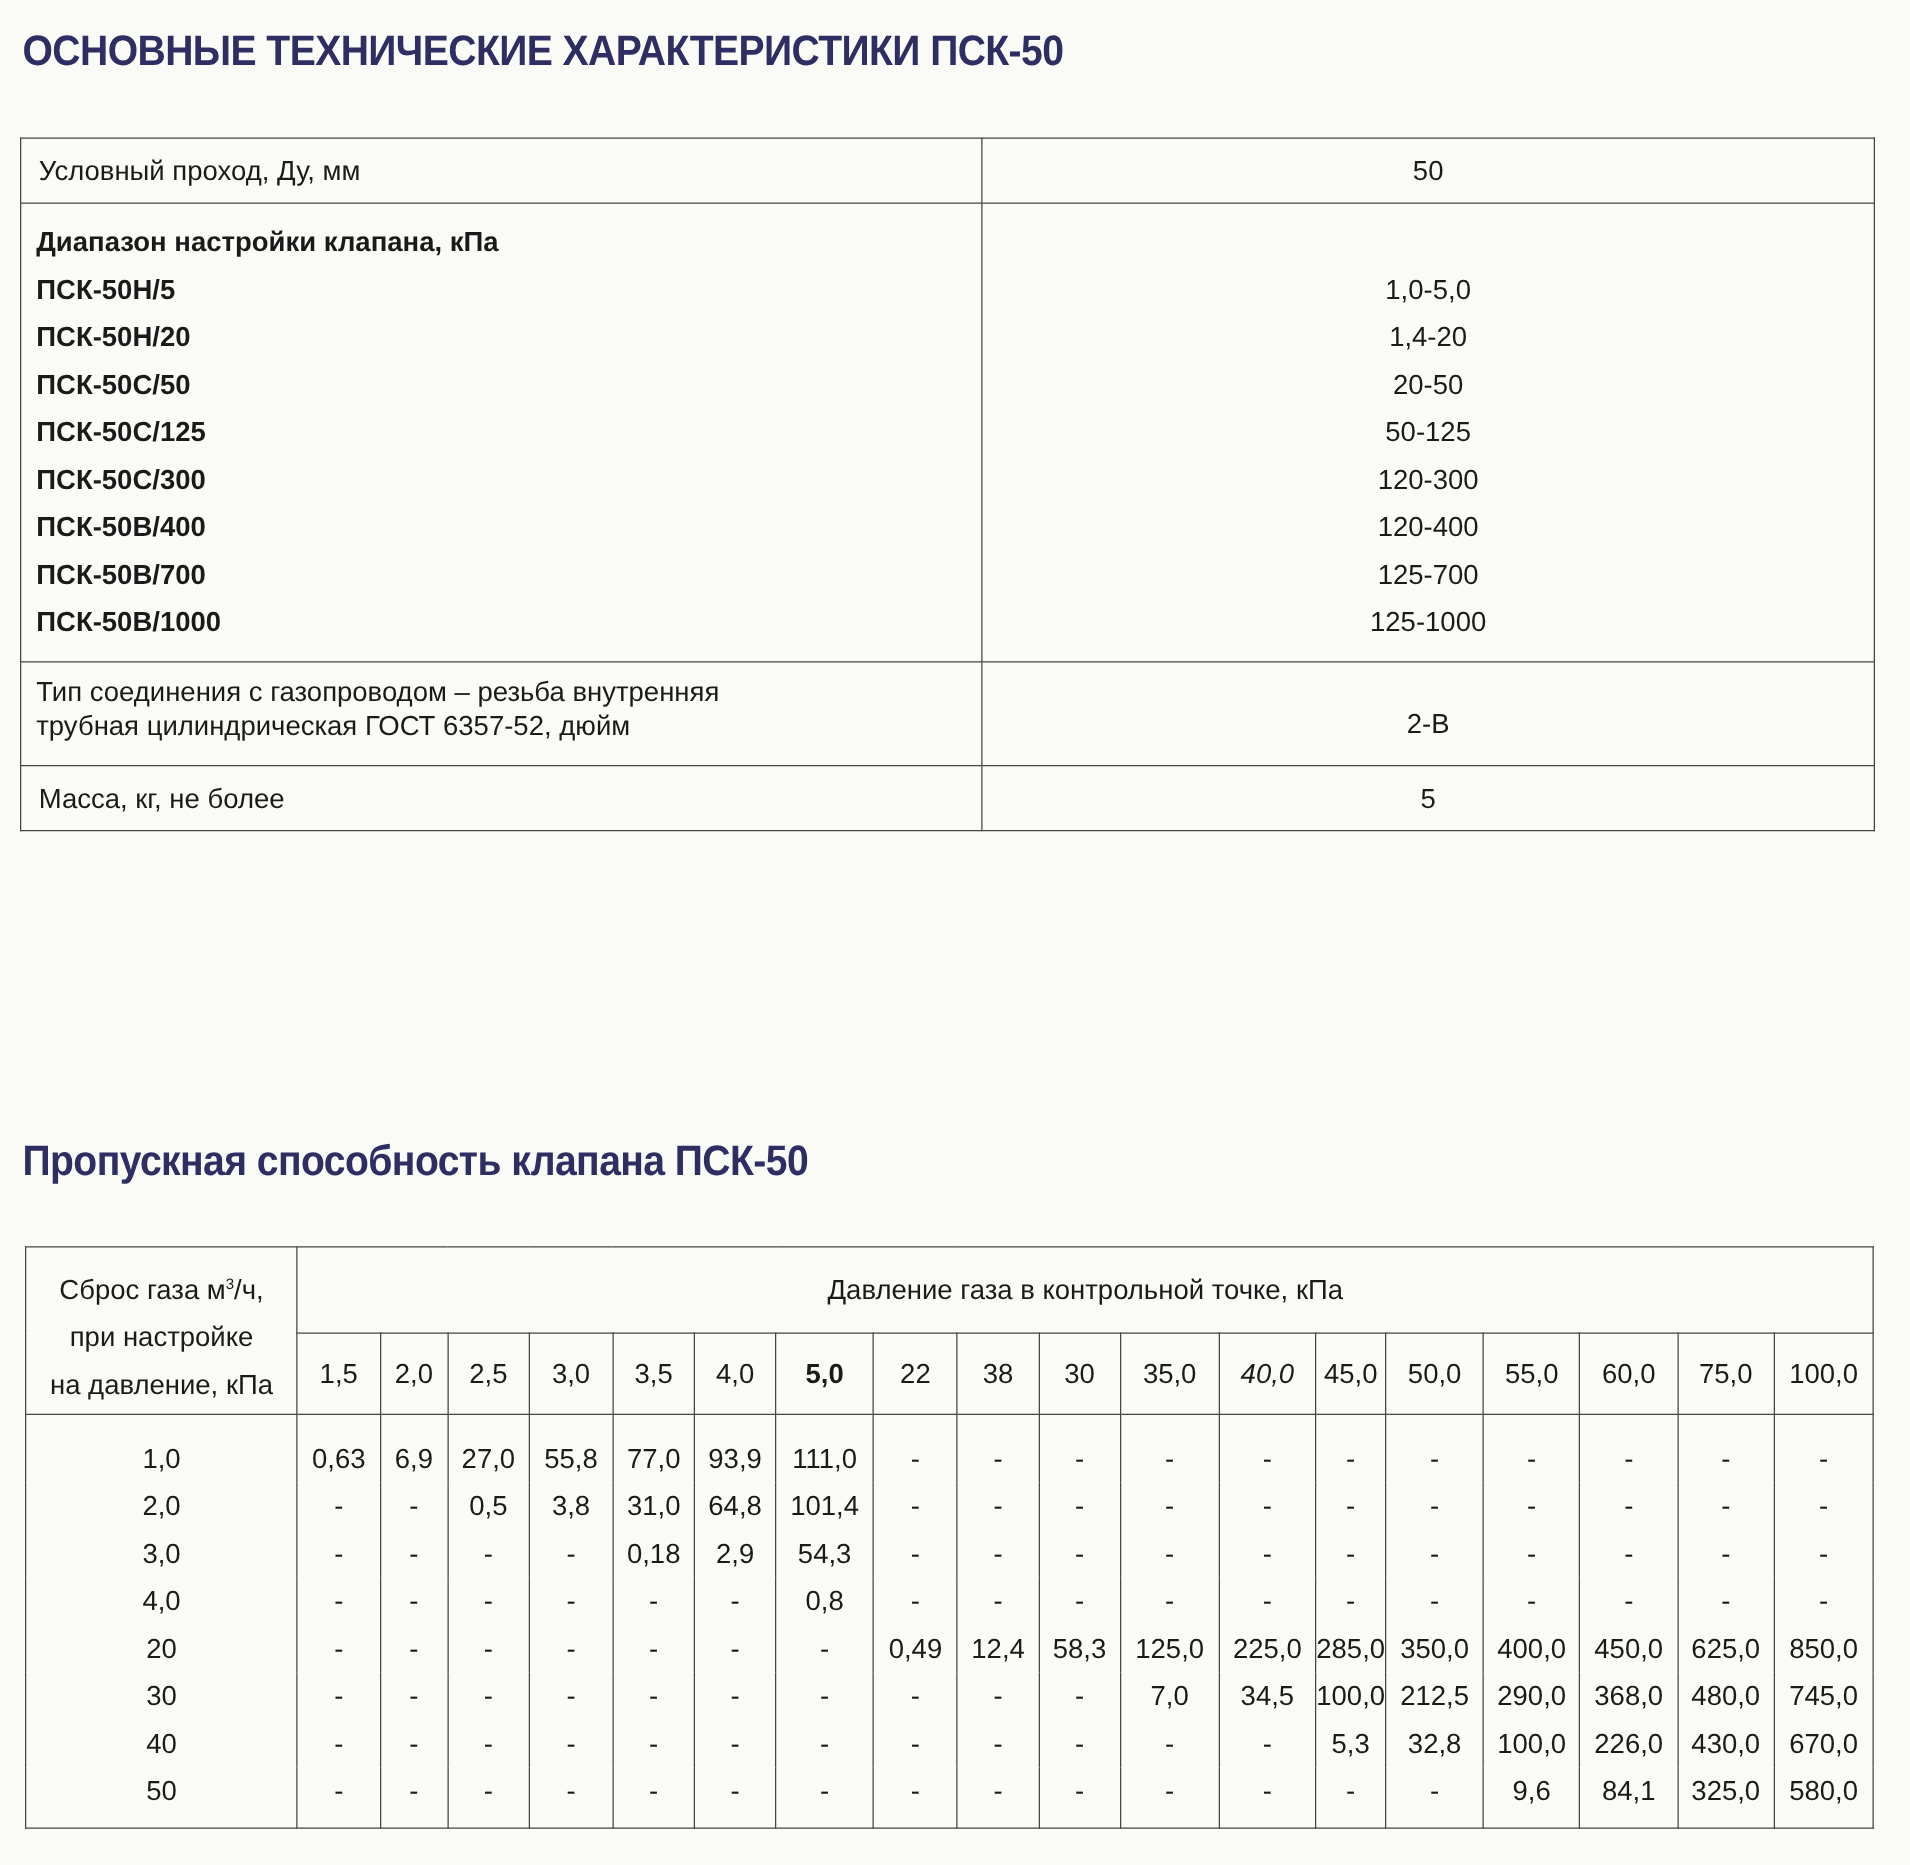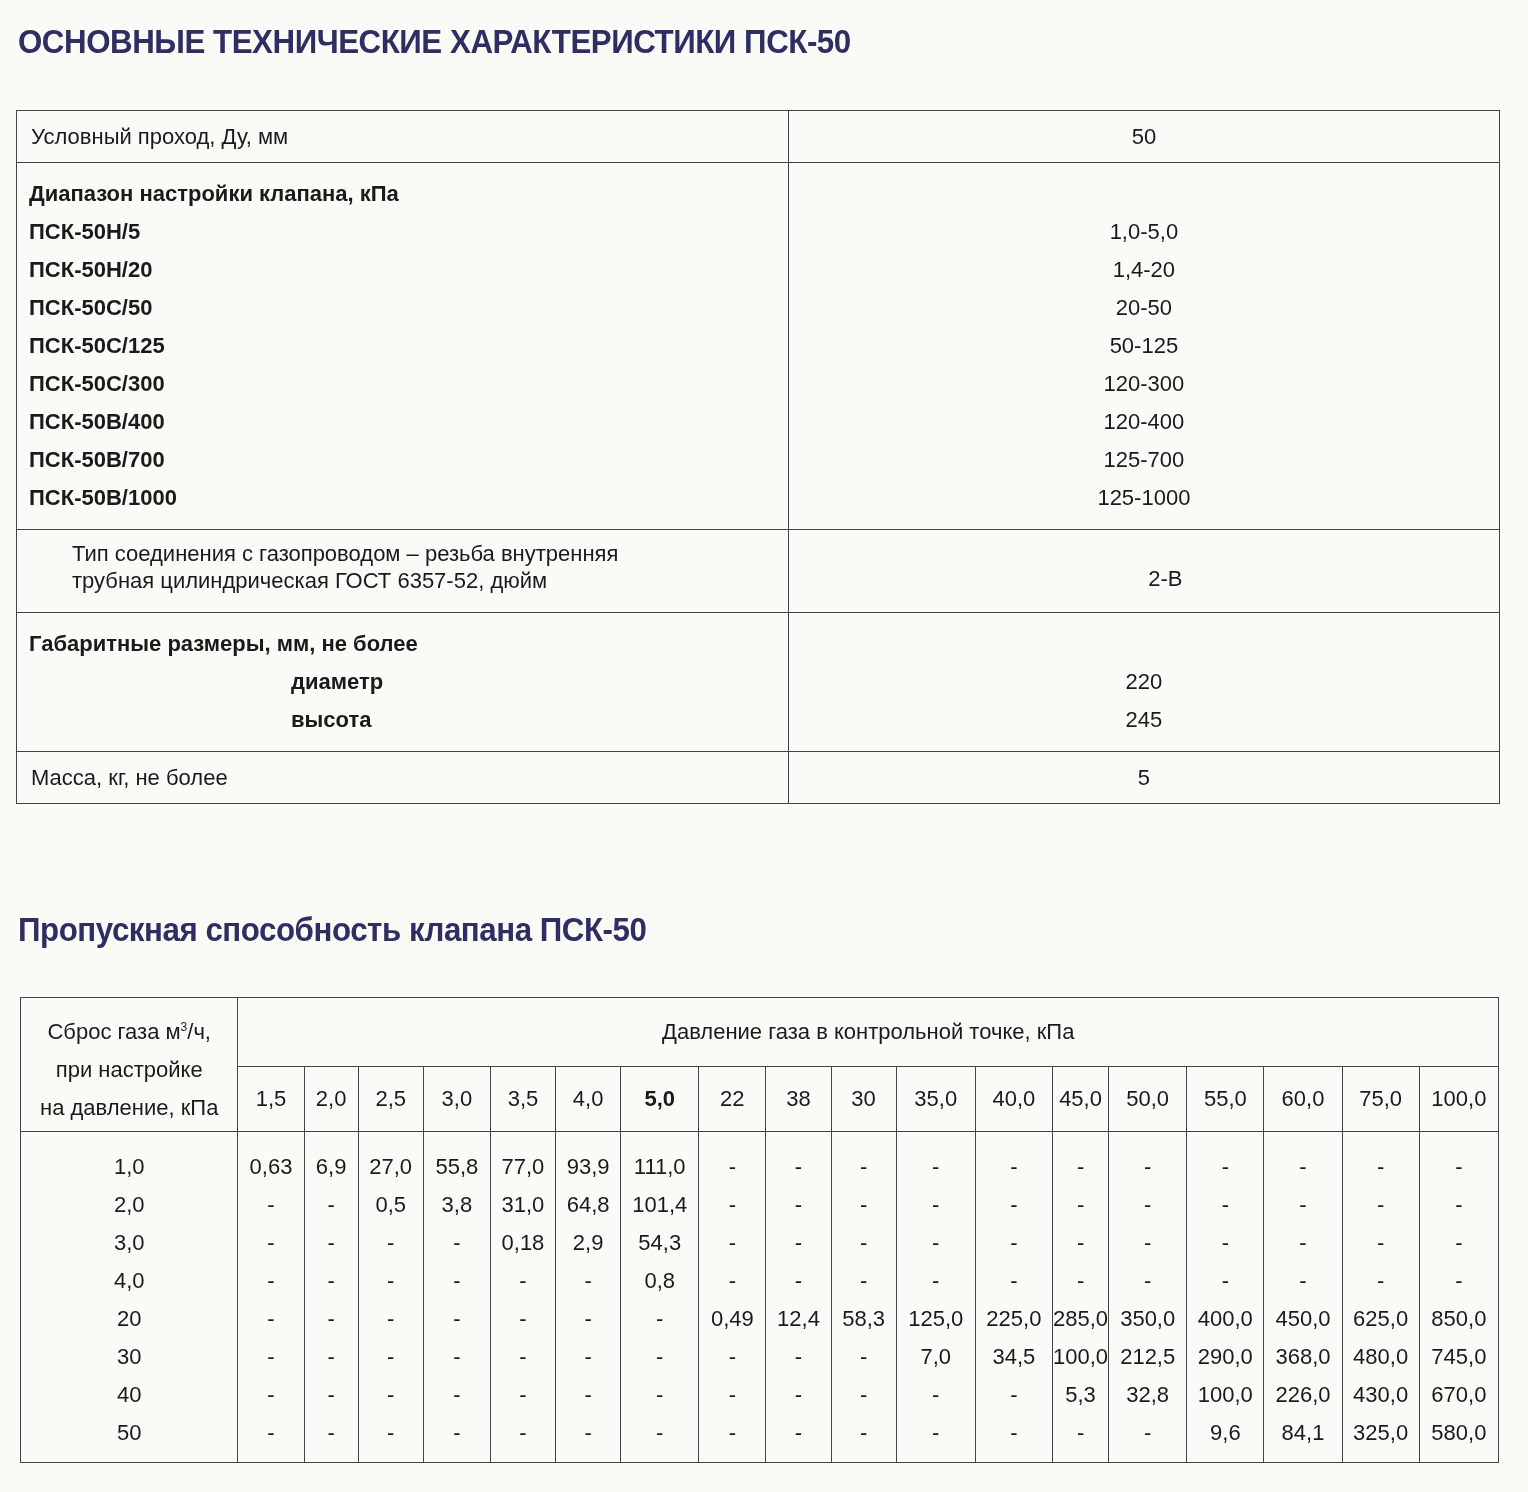--- a/index.html
+++ b/index.html
@@ -31,21 +31,21 @@
     #specs { left: 16px; top: 110px; width: 1484px; font-size: 22px; }
     #specs .c1 { width: 762px; }
     #specs .c2 { width: 722px; text-align: center; }
     #specs th { height: 50px; text-align: center; }
     #specs td { vertical-align: top; }
     #specs .row-simple td { height: 51px; vertical-align: middle; }
     #specs .row-simple td.c1 { padding-left: 14px; }
     #specs .lines { padding: 12px 0 12px 12px; line-height: 38px; font-weight: bold; }
     #specs .vals { padding: 12px 0 12px 0; line-height: 38px; text-align: center; }
     #specs .indent { padding-left: 262px; }
-    #specs .conn td { height: 82px; padding-left: 43px; }
+    #specs .conn td { height: 82px; }
     #specs .conn .txt { padding: 10px 0 0 12px; line-height: 27px; display: block; }
     #specs .conn .val { display: block; padding-top: 36px; text-align: center; }
 
     
     #cap { left: 20px; top: 997px; width: 1479px; font-size: 22px; }
     #cap td { text-align: center; }
     #cap .corner { width: 216px; line-height: 38px; padding-top: 6px; }
     #cap .head-span { height: 69px; }
     #cap .cols td { height: 64px; }
     #cap .body td { border-top: none; border-bottom: none; height: 38px; }
@@ -96,36 +96,20 @@
     <td class="c1">
       <span class="txt">
         <span>Тип соединения с газопроводом – резьба внутренняя</span><br>
         <span>трубная цилиндрическая ГОСТ 6357-52, дюйм</span>
       </span>
     </td>
     <td class="c2">
       <span class="val">2-В</span>
     </td>
   </tr>
-  <tr>
-    <td class="c1">
-      <div class="lines">
-        <div>Габаритные размеры, мм, не более</div>
-        <div class="indent">диаметр</div>
-        <div class="indent">высота</div>
-      </div>
-    </td>
-    <td class="c2">
-      <div class="vals">
-        <div>&nbsp;</div>
-        <div>220</div>
-        <div>245</div>
-      </div>
-    </td>
-  </tr>
   <tr class="row-simple">
     <td class="c1">Масса, кг, не более</td>
     <td class="c2">5</td>
   </tr>
 </tbody>
   </table>
 
 <h2 id="title2" class="title">Пропускная способность клапана ПСК-50</h2>
 
 <table id="cap">
@@ -143,21 +127,21 @@
         <td style="width: 53px;">2,0</td>
         <td style="width: 64px;">2,5</td>
         <td style="width: 66px;">3,0</td>
         <td style="width: 64px;">3,5</td>
         <td style="width: 64px;">4,0</td>
         <td style="width: 77px; font-weight: bold;">5,0</td>
         <td style="width: 66px;">22</td>
         <td style="width: 64px;">38</td>
         <td style="width: 64px;">30</td>
         <td style="width: 78px;">35,0</td>
-        <td style="width: 76px;">40,0</td>
+        <td style="width: 76px; font-style: italic;">40,0</td>
         <td style="width: 54px;">45,0</td>
         <td style="width: 77px;">50,0</td>
         <td style="width: 76px;">55,0</td>
         <td style="width: 77px;">60,0</td>
         <td style="width: 76px;">75,0</td>
         <td style="width: 78px;">100,0</td>
       </tr>
   </tbody>
     <tbody id="cap-body">
       <tr class="body first">

